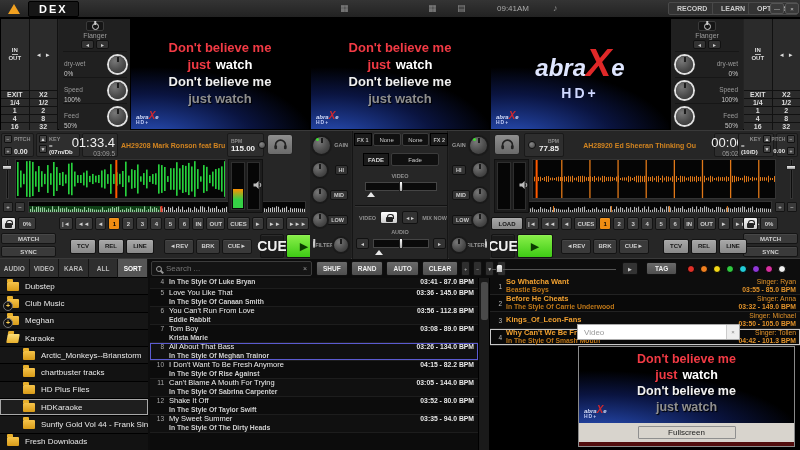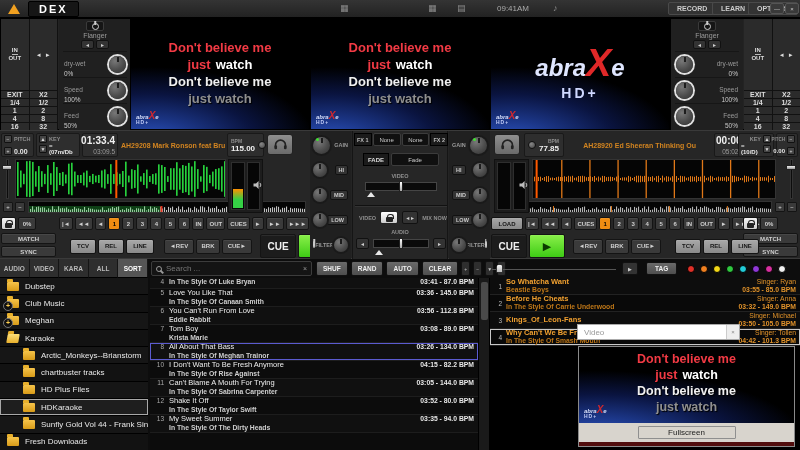--- a/index.html
+++ b/index.html
@@ -58,21 +58,21 @@
   .knob.green::before{content:'';position:absolute;left:3px;top:1px;width:3px;height:3px;border-radius:50%;background:#3fe030}
 
   
   .deck{top:130px;width:310px;height:128px;background:#262626;border-top:1px solid #3a3a3a}
   .ibox{position:absolute;top:2px;height:24px;background:#2e2e2e;border:1px solid #191919;border-radius:2px;padding:1px 2px;display:flex;flex-direction:column;justify-content:space-between}
   .ir{display:flex;align-items:center;gap:2px}
   .ir-rev{flex-direction:row-reverse}
   .mb{width:8px;height:8px;background:#444;border:1px solid #111;border-radius:1px;font-size:5px;color:#ddd;display:flex;align-items:center;justify-content:center;flex:none}
   .il{font-size:5.5px;color:#8f8f8f;font-weight:bold}
   .iv{font-size:7px;color:#e8e8e8;font-weight:bold}
-  .tmx{font-size:10px;font-weight:bold;color:#f0f0f0;text-align:right}
+  .tmx{font-size:13px;font-weight:normal;color:#f0f0f0;text-align:right}
   .tmx2{font-size:6.5px;color:#9a9a9a;text-align:right}
   .dktitle{position:absolute;top:2px;height:24px;display:flex;align-items:center;overflow:hidden;font-size:7px;font-weight:bold;color:#d28420;white-space:nowrap}
   .bpmbox{position:absolute;top:2px;height:24px;background:#2e2e2e;border:1px solid #191919;border-radius:2px;display:flex;align-items:center;gap:3px;padding:0 3px}
   .bpml{font-size:5px;color:#8f8f8f;font-weight:bold;display:block}
   .bpmv{font-size:8px;color:#f0f0f0;font-weight:bold;display:block}
   .rnd{width:8px;height:8px;border-radius:50%;background:radial-gradient(circle at 35% 30%,#888,#444);border:1px solid #111;flex:none}
   .phones{position:absolute;top:3px;width:26px;height:21px;background:linear-gradient(#8f8f8f,#6a6a6a);border:1px solid #222;border-radius:3px;display:flex;align-items:center;justify-content:center}
   .vslider{position:absolute;width:10px}
   .vslider .track{position:absolute;left:4px;top:0;bottom:0;width:3px;background:#0c0c0c;border:1px solid #333}
   .vslider .thumb{position:absolute;left:0;top:14%;width:10px;height:5px;background:linear-gradient(#eee,#999);border:1px solid #222}
@@ -86,21 +86,21 @@
   .b{display:flex;align-items:center;justify-content:center;background:#3a3a3a;color:#d0d0d0;border:1px solid #141414;border-radius:2px;font-size:6px;font-weight:bold;box-shadow:inset 0 1px 0 rgba(255,255,255,.07);padding:0 2px;flex:none}
   .b.lt{background:linear-gradient(#a8a8a8,#8a8a8a);color:#161616}
   .b.cue-num{width:12px}
   .b.cue-num.active{background:#ef8c12;color:#000}
   .lockb{width:15px;background:linear-gradient(#f2f2f2,#cfcfcf)}
   .lock{width:7px;height:5px;background:#222;border-radius:1px;position:relative;margin-top:3px}
   .lock::before{content:'';position:absolute;left:1px;top:-3px;width:5px;height:4px;border:1px solid #222;border-bottom:none;border-radius:3px 3px 0 0}
   .pctb{width:18px}
   .matchb{position:absolute;height:11px;display:flex}
   .matchb .b{flex:1}
-  .bigcue{width:36px;font-size:10px;color:#f0f0f0;background:#1c1c1c}
+  .bigcue{width:24px;font-size:14px;color:#f0f0f0;background:#1c1c1c}
   .playb{width:36px;background:linear-gradient(#8af04a,#3ecb15);color:#0b3a00;font-size:11px}
 
   
   .mixer{left:310px;top:130px;width:180px;height:128px;background:#242424;border-top:1px solid #3a3a3a;z-index:3}
   .strip{position:absolute;top:0;width:41px;height:128px;background:#202020;display:flex;flex-direction:column;padding:2px 2px}
   .srow{flex:1;display:flex;align-items:center;justify-content:space-between;padding:0 1px}
   .srow.rev{flex-direction:row-reverse}
   .chip{background:#333;border:1px solid #111;border-radius:2px;font-size:5.5px;font-weight:bold;color:#ccc;padding:1px 3px}
   .sl{font-size:5.5px;color:#9a9a9a;font-weight:bold}
   .mixc{position:absolute;left:42px;top:0;width:96px;height:128px;background:#262626;border-left:1px solid #151515;border-right:1px solid #151515}

